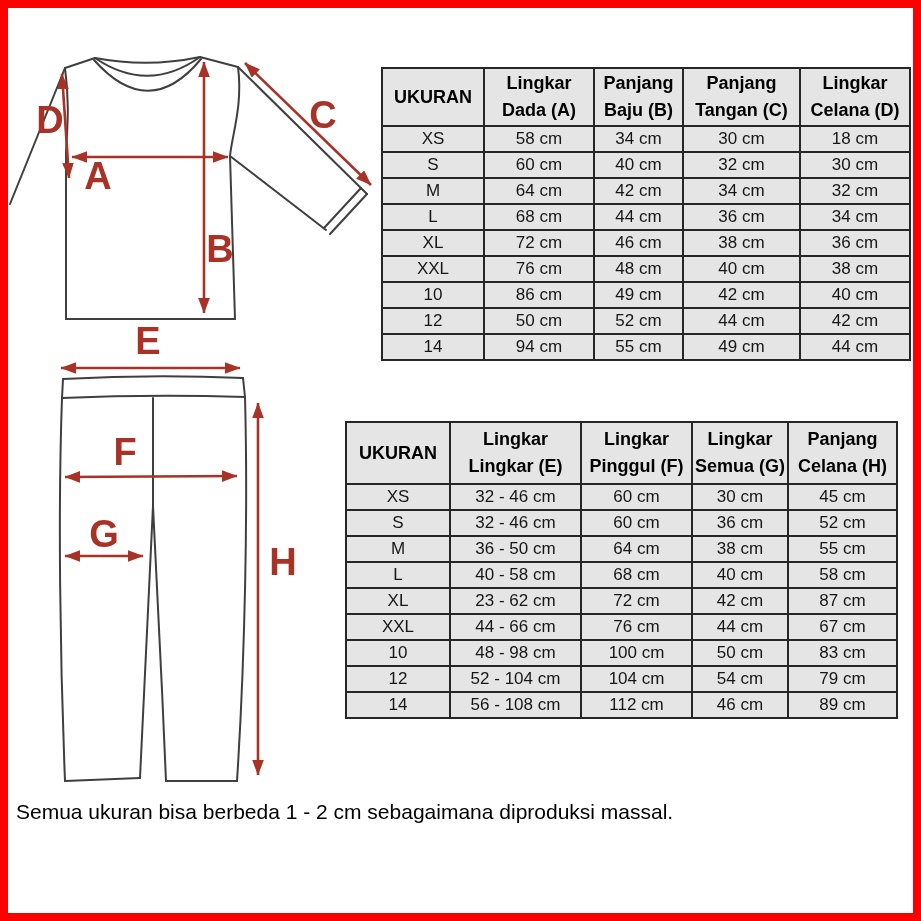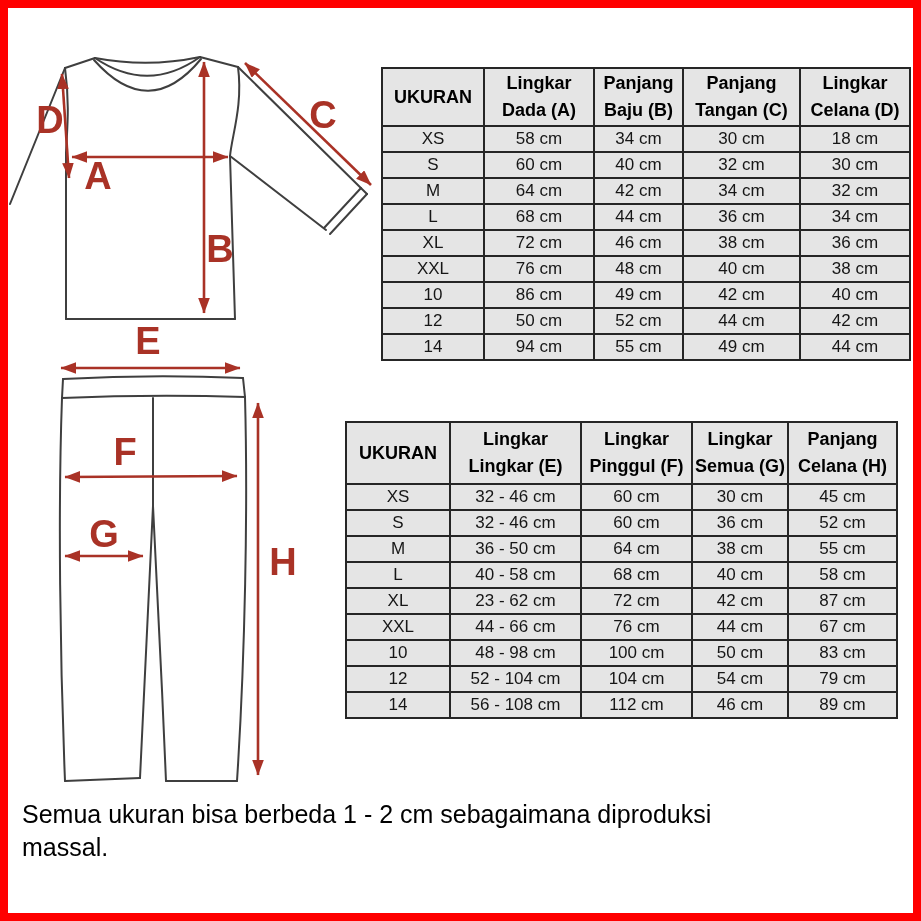--- a/index.html
+++ b/index.html
@@ -29,22 +29,22 @@
   table.sizes th,table.sizes td{
     border:2px solid var(--tborder);text-align:center;vertical-align:middle;padding:0;
   }
   table.sizes th{font-size:18px;font-weight:bold;line-height:1.5;}
   table.sizes td{font-size:17px;font-weight:normal;height:24px;color:#161616;}
   .t1{left:373px;top:59px;width:528px;}
   .t1 th{height:56px;}
   .t2{left:337px;top:413px;width:551px;}
   .t2 th{height:60px;}
   .note{
-    position:absolute;left:14px;top:790px;width:745px;
-    font-size:25px;line-height:1.32;color:var(--text);
+    position:absolute;left:8px;top:790px;width:745px;
+    font-size:21px;line-height:1.32;color:var(--text);
   }
 </style>
 </head>
 <body>
 
 <div class="canvas">
 
   <svg class="shirt-svg" width="370" height="330" viewBox="0 0 370 330">
     <defs>
       <marker id="ah1" markerWidth="7" markerHeight="5" refX="5.8" refY="2.25" orient="auto-start-reverse">

